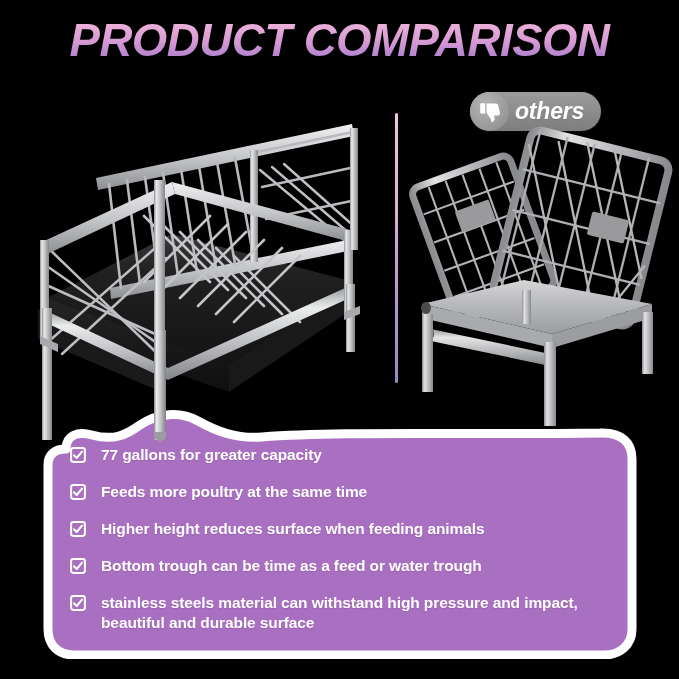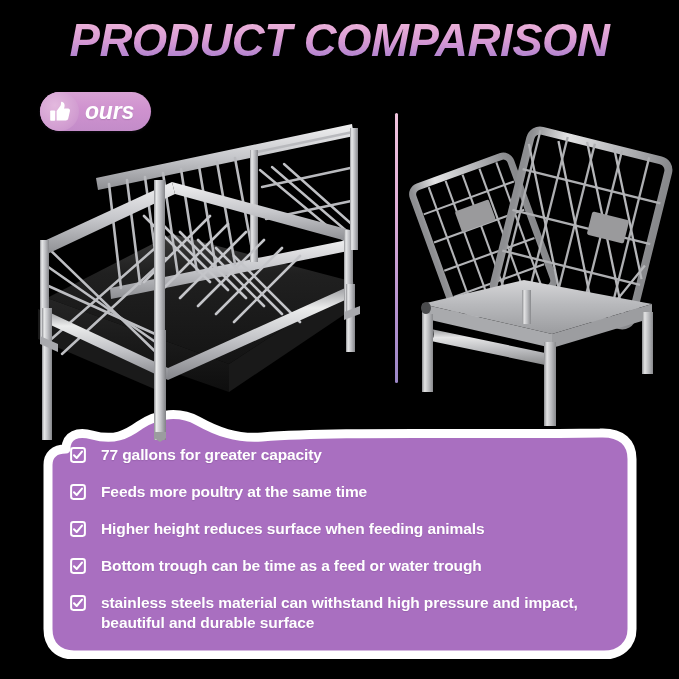--- a/index.html
+++ b/index.html
@@ -137,36 +137,36 @@
   }
   .leg-overlay svg { display: block; }
 </style>
 </head>
 <body>
 
 <div id="infographic">
 
   <div class="title">PRODUCT COMPARISON</div>
 
-  <div class="badge badge-ours">
+
+  <div class="badge badge-others">
     <span class="badge-ico-wrap">
       <svg width="26" height="26" viewBox="0 0 26 26" aria-hidden="true">
         <g fill="#ffffff">
-          <rect x="3.2" y="11.4" width="5.0" height="10.4" rx="0.8"></rect>
-          <path d="M9.6 11.9 L13.1 7.2 C13.9 6.0 14.1 5.0 14.0 3.9
-                   C13.95 3.1 14.6 2.6 15.4 2.9 C16.8 3.4 17.6 4.8 17.6 6.4
-                   C17.6 7.5 17.35 8.6 16.95 9.6 L21.1 9.6
-                   C22.35 9.6 23.25 10.75 22.95 11.95 L21.25 19.5
-                   C21.0 20.65 20.0 21.45 18.85 21.45 L9.6 21.45 Z"></path>
+          <rect x="3.2" y="4.2" width="5.0" height="10.4" rx="0.8"></rect>
+          <path d="M9.6 14.1 L13.1 18.8 C13.9 20.0 14.1 21.0 14.0 22.1
+                   C13.95 22.9 14.6 23.4 15.4 23.1 C16.8 22.6 17.6 21.2 17.6 19.6
+                   C17.6 18.5 17.35 17.4 16.95 16.4 L21.1 16.4
+                   C22.35 16.4 23.25 15.25 22.95 14.05 L21.25 6.5
+                   C21.0 5.35 20.0 4.55 18.85 4.55 L9.6 4.55 Z"></path>
         </g>
       </svg>
     </span>
-    <span class="badge-label">ours</span>
+    <span class="badge-label">others</span>
   </div>
-
 
   <div class="divider"></div>
 
   <div class="stage stage-ours">
     <svg width="372" height="330" viewBox="0 0 372 330" aria-hidden="true">
       <defs>
         <linearGradient id="tubeV" x1="0" y1="0" x2="1" y2="0">
           <stop offset="0" stop-color="#8f9094"></stop>
           <stop offset="0.22" stop-color="#e8e9ea"></stop>
           <stop offset="0.55" stop-color="#c2c3c7"></stop>

